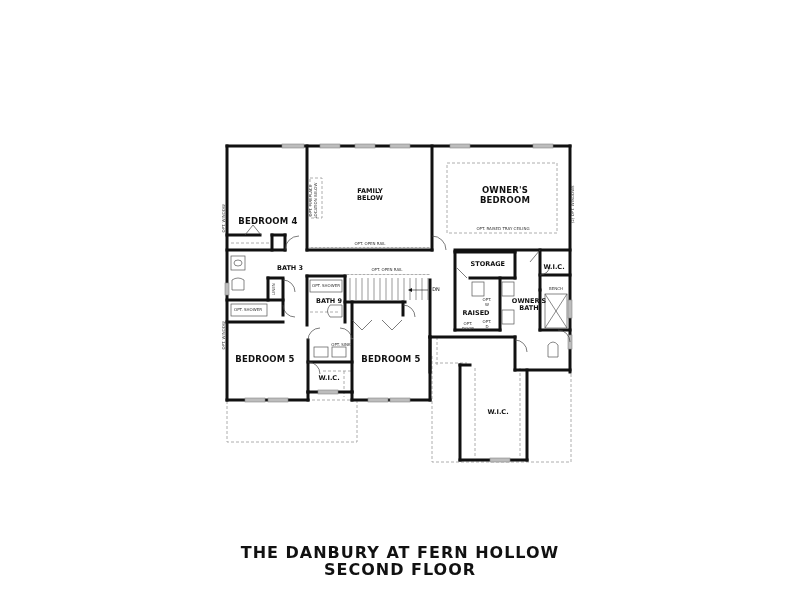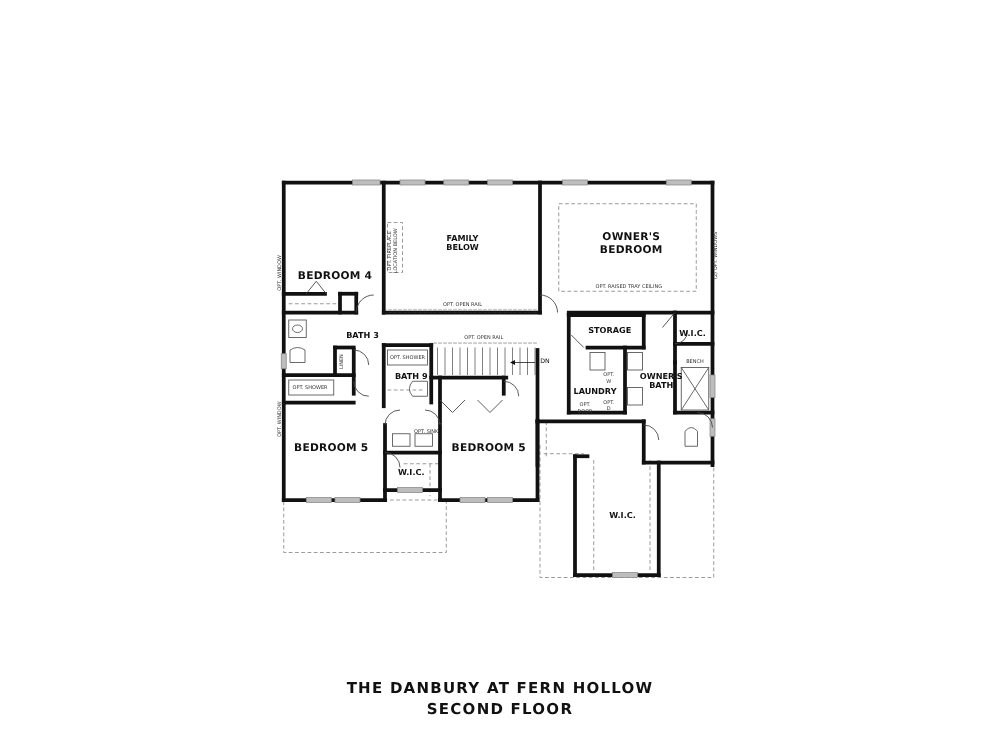--- a/index.html
+++ b/index.html
@@ -3,21 +3,21 @@
 <meta charset="utf-8">
 <style>
   html, body { margin:0; padding:0; background:#ffffff; }
   body { width:800px; height:600px; position:relative; overflow:hidden; font-family:"Liberation Sans", sans-serif; }
   #plan { position:absolute; left:0; top:0; }
   .lbl { position:absolute; font-family:"DejaVu Sans", sans-serif; font-weight:bold; color:#111; text-align:center; white-space:pre-line; line-height:1.15; }
   .lbl.big { font-size:8.5px; letter-spacing:0.2px; }
   .lbl.med { font-size:6.5px; }
   .lbl.sm { font-size:4px; font-weight:normal; color:#333; }
   .lbl.vert { transform:rotate(-90deg); transform-origin:center; }
-  .title { position:absolute; left:0; width:800px; text-align:center; font-family:"DejaVu Sans", sans-serif; font-weight:bold; color:#111; font-size:12px; letter-spacing:1px; }
+  .title { position:absolute; left:0; width:800px; text-align:center; font-family:"DejaVu Sans", sans-serif; font-weight:bold; color:#111; font-size:16px; letter-spacing:1px; }
 </style>
 </head>
 <body>
 
 <svg id="plan" width="800" height="600" viewBox="0 0 800 600">
   <defs>
     <pattern id="rail" width="4" height="3" patternUnits="userSpaceOnUse">
       <line x1="0" y1="1.5" x2="4" y2="1.5" stroke="#777" stroke-width="0.6" stroke-dasharray="1.5,1"></line>
     </pattern>
   </defs>
@@ -188,21 +188,21 @@
 <div class="lbl med" style="left:340px; top:188px; width:60px;">FAMILY
 BELOW</div>
 <div class="lbl big" style="left:470px; top:186px; width:70px;">OWNER'S
 BEDROOM</div>
 <div class="lbl med" style="left:244px; top:265px; width:28px;padding-left:32px;">BATH 3</div>
 <div class="lbl med" style="left:314px; top:298px; width:30px;">BATH 9</div>
 <div class="lbl med" style="left:465px; top:261px; width:40px;text-align:right;">STORAGE</div>
 <div class="lbl med" style="left:541px; top:264px; width:26px;">W.I.C.</div>
 <div class="lbl med" style="left:511px; top:298px; width:36px;">OWNER'S
 BATH</div>
-<div class="lbl med" style="left:456px; top:310px; width:40px;">LAUNDRY</div>
+<div class="lbl med" style="left:456px; top:310px; width:40px;">RAISED</div>
 <div class="lbl big" style="left:232px; top:355px; width:66px;">BEDROOM 5</div>
 <div class="lbl big" style="left:358px; top:355px; width:66px;">BEDROOM 5</div>
 <div class="lbl med" style="left:314px; top:375px; width:30px;">W.I.C.</div>
 <div class="lbl med" style="left:480px; top:409px; width:36px;">W.I.C.</div>
 
 <div class="lbl sm vert" style="left:290px; top:196px; width:48px;">OPT. FIREPLACE LOCATION BELOW</div>
 <div class="lbl sm" style="left:345px; top:242px; width:50px;">OPT. OPEN RAIL</div>
 <div class="lbl sm" style="left:362px; top:268px; width:50px;">OPT. OPEN RAIL</div>
 <div class="lbl sm" style="left:465px; top:227px; width:76px;">OPT. RAISED TRAY CEILING</div>
 <div class="lbl sm vert" style="left:548px; top:202px; width:50px;">(2) OPT. WINDOWS</div>

